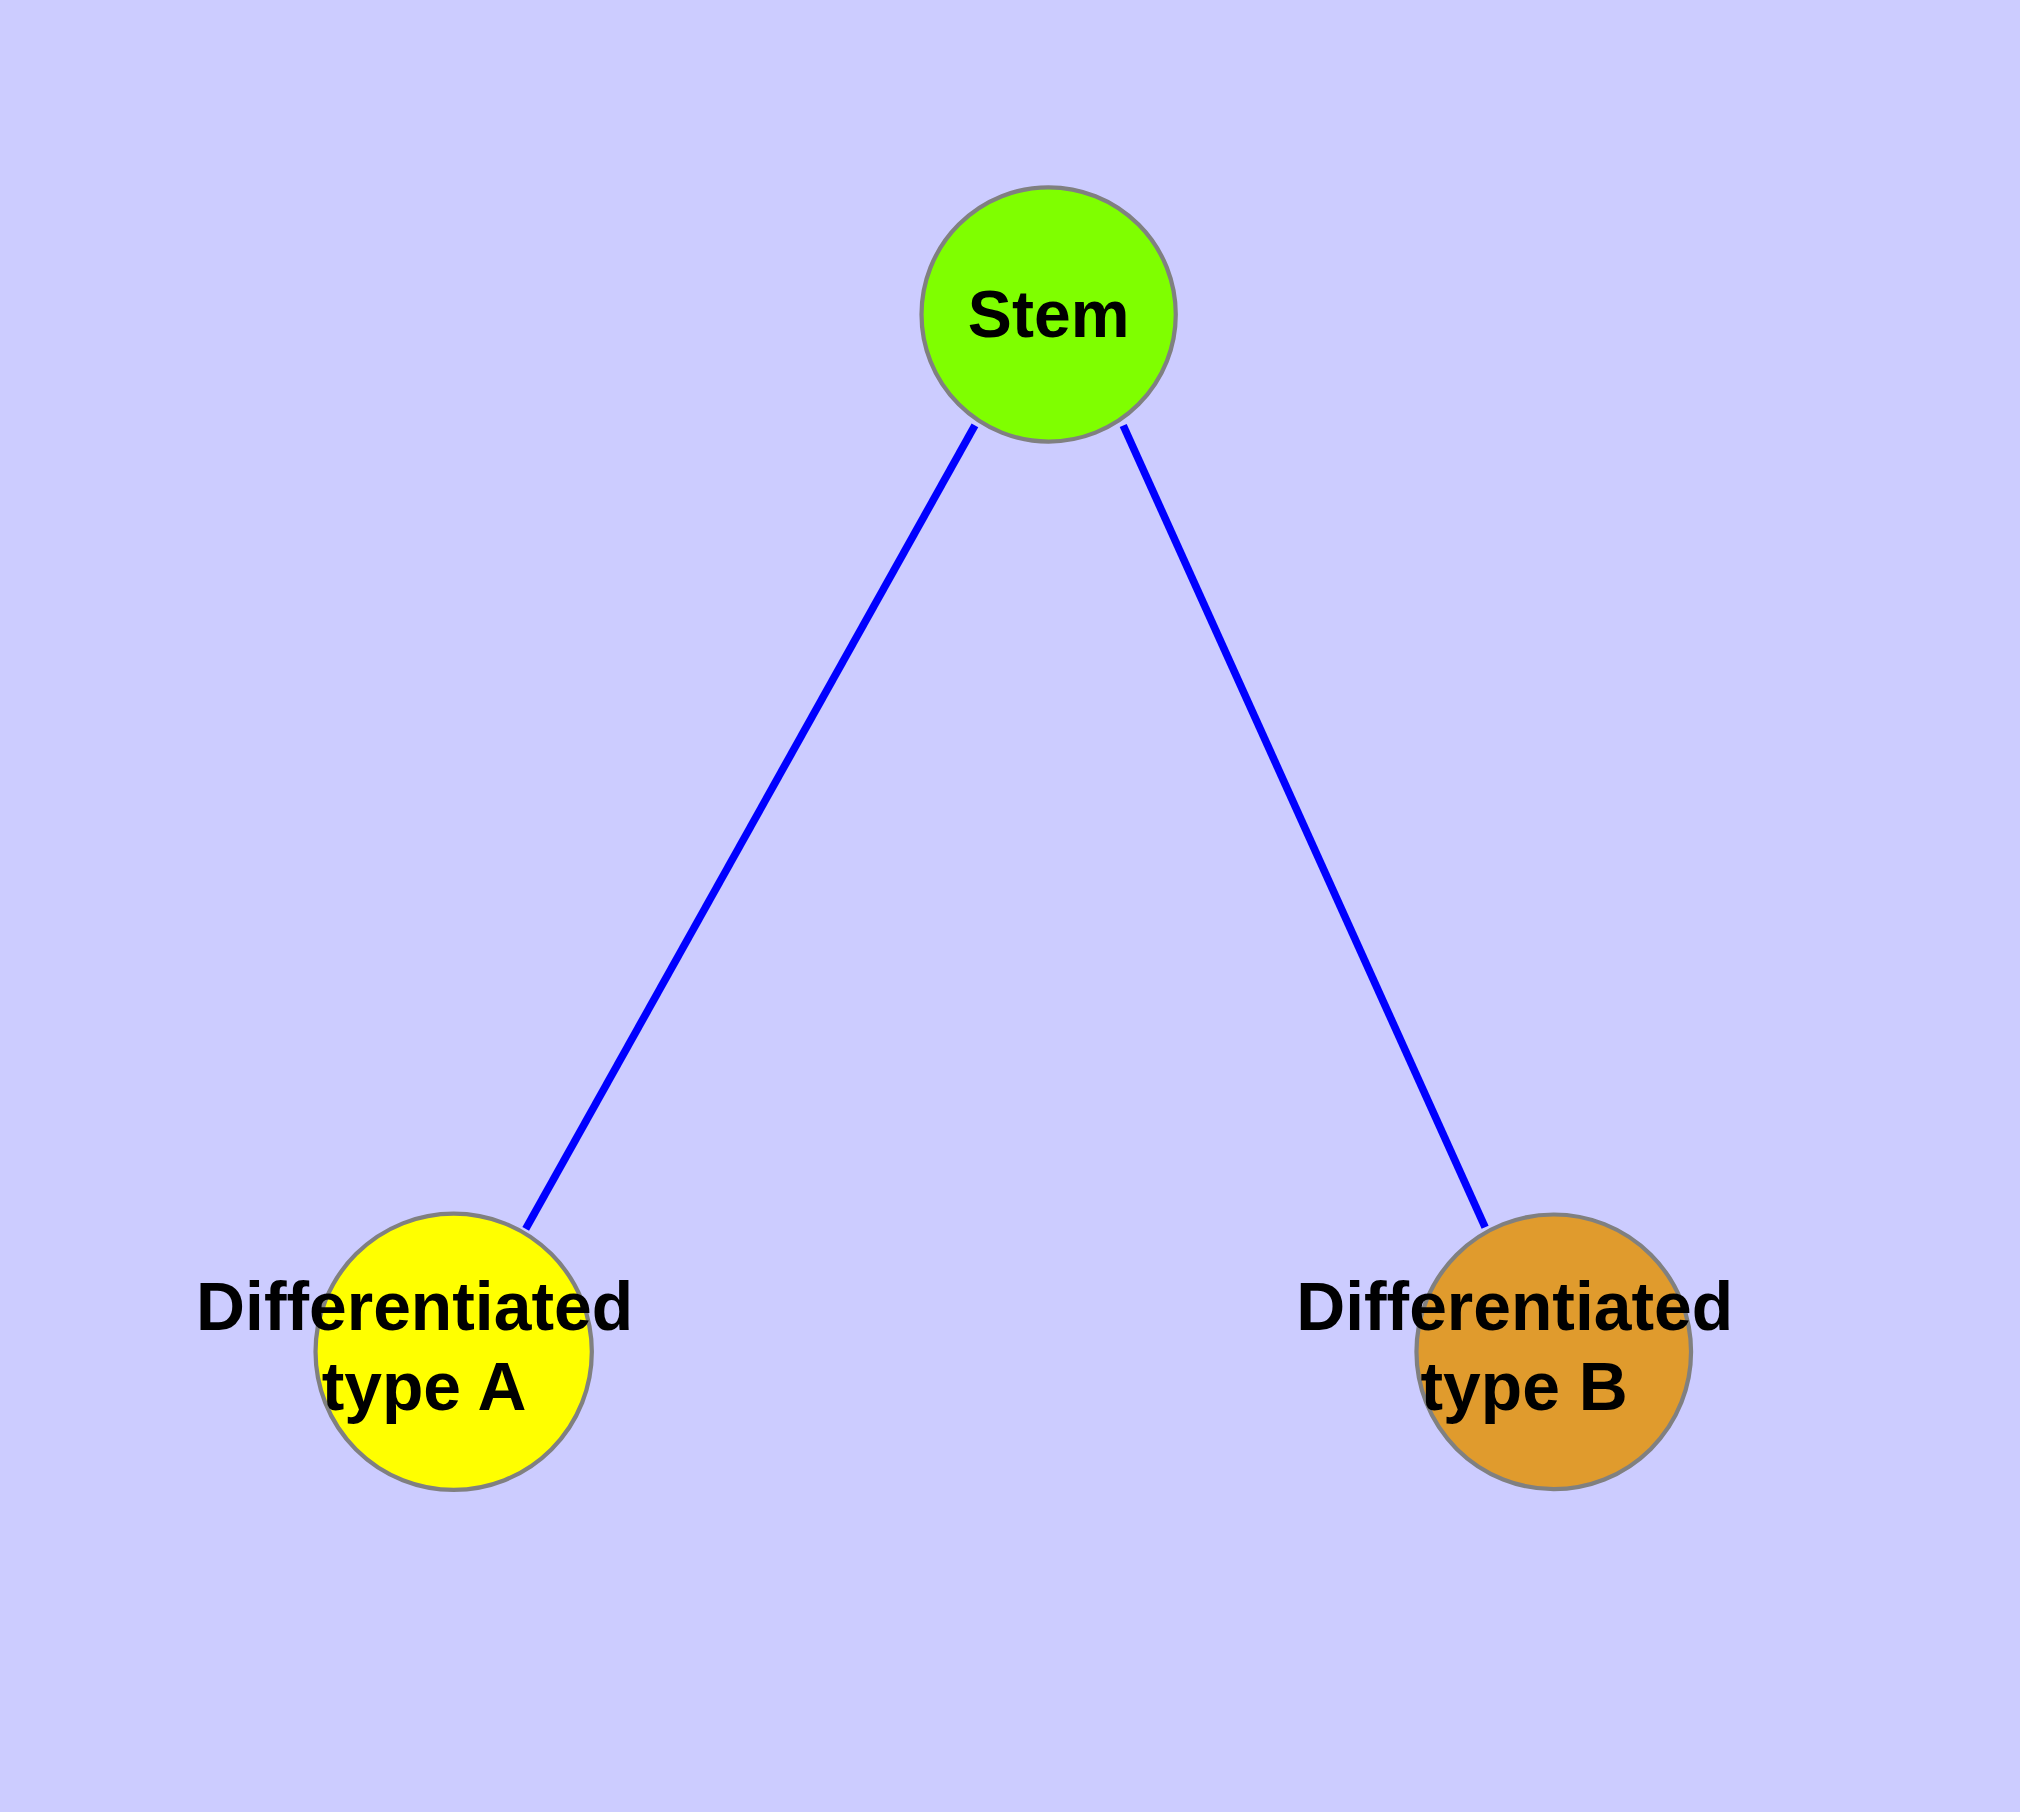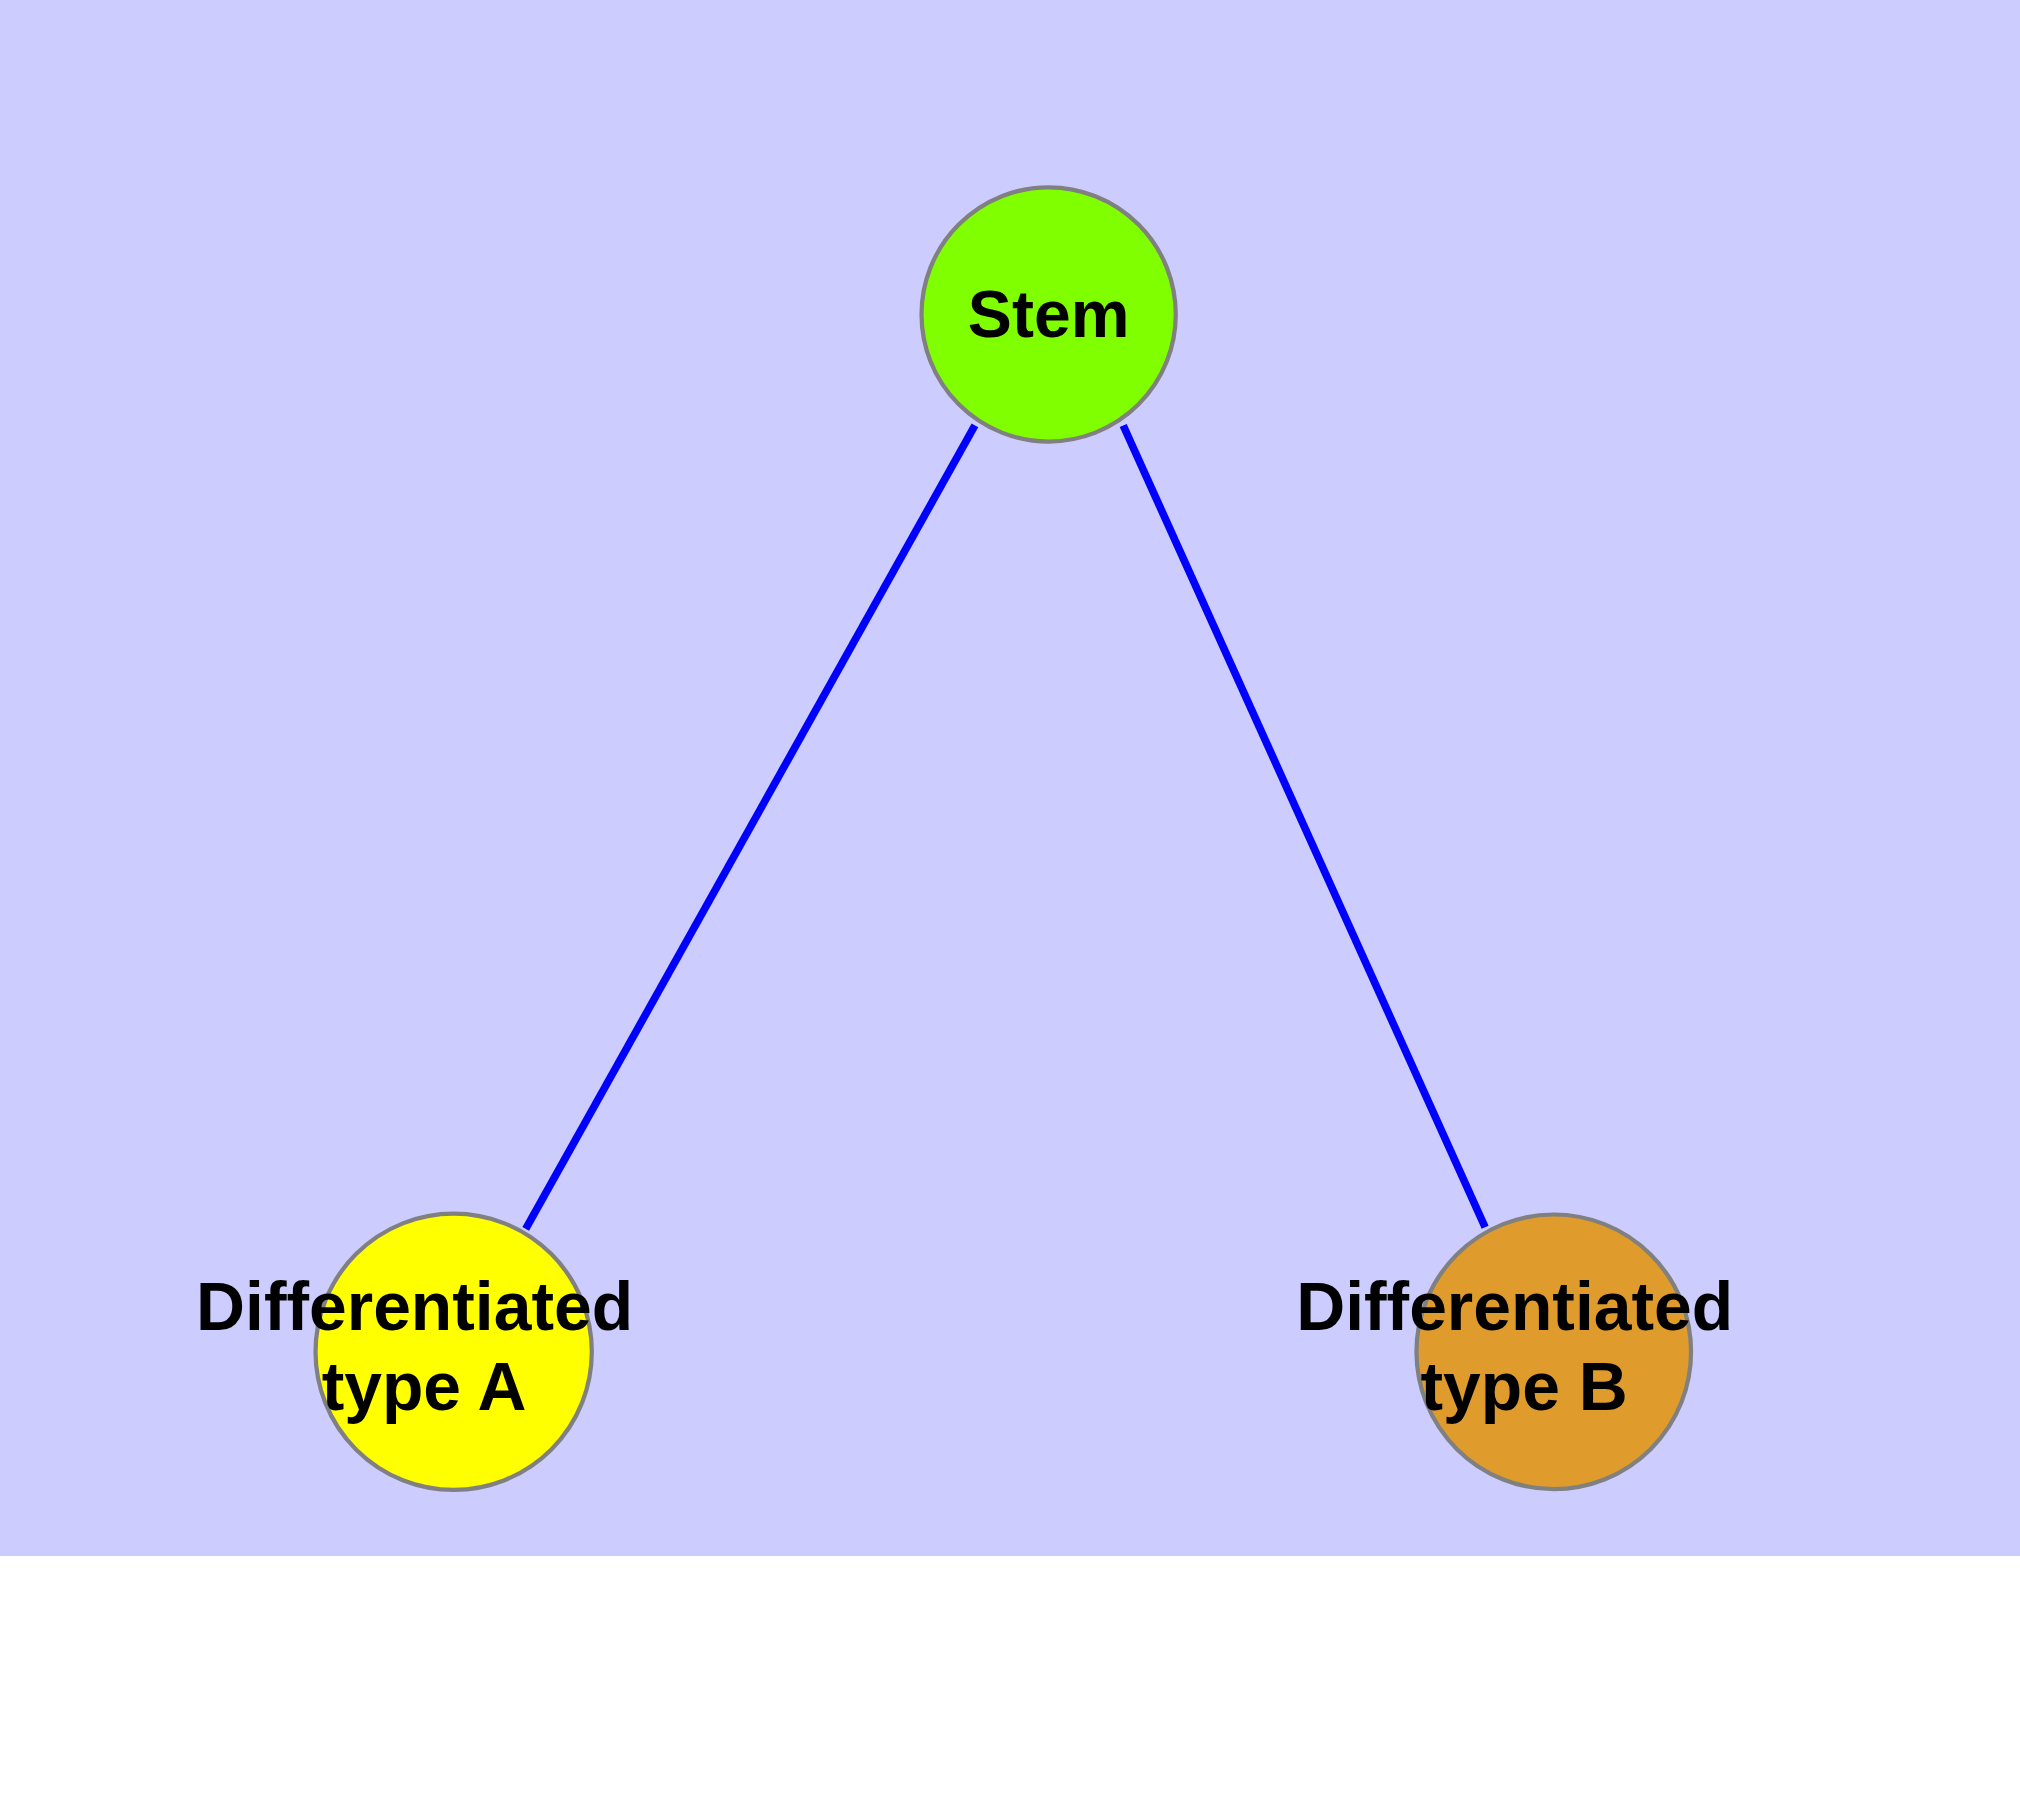--- a/index.html
+++ b/index.html
@@ -34,21 +34,21 @@
     font-family: "Liberation Sans", sans-serif;
     text-anchor: middle;
     dominant-baseline: middle;
   }
   .node-label-big { font-size: 78px; }
   .node-label-leaf { font-size: 80px; }
 </style>
 </head>
 <body>
 
-<div id="canvas" style="width: 2021px; height: 1556px;">
+<div id="canvas" style="width: 2021px; height: 1812px;">
 
   <div id="bg-rect" style="background: rgb(204, 204, 255); width: 2021px; height: 1812px;"></div>
 
   <svg id="graph-svg" viewBox="0 0 2384 2138" xmlns="http://www.w3.org/2000/svg">
 
     <g>
       <line id="edge-0" x1="1150" y1="502" x2="620" y2="1450" stroke="#0000FF" stroke-width="9" stroke-linecap="butt"></line>
       <line id="edge-1" x1="1325" y1="502" x2="1752" y2="1448" stroke="#0000FF" stroke-width="9" stroke-linecap="butt"></line>
     </g>
 

